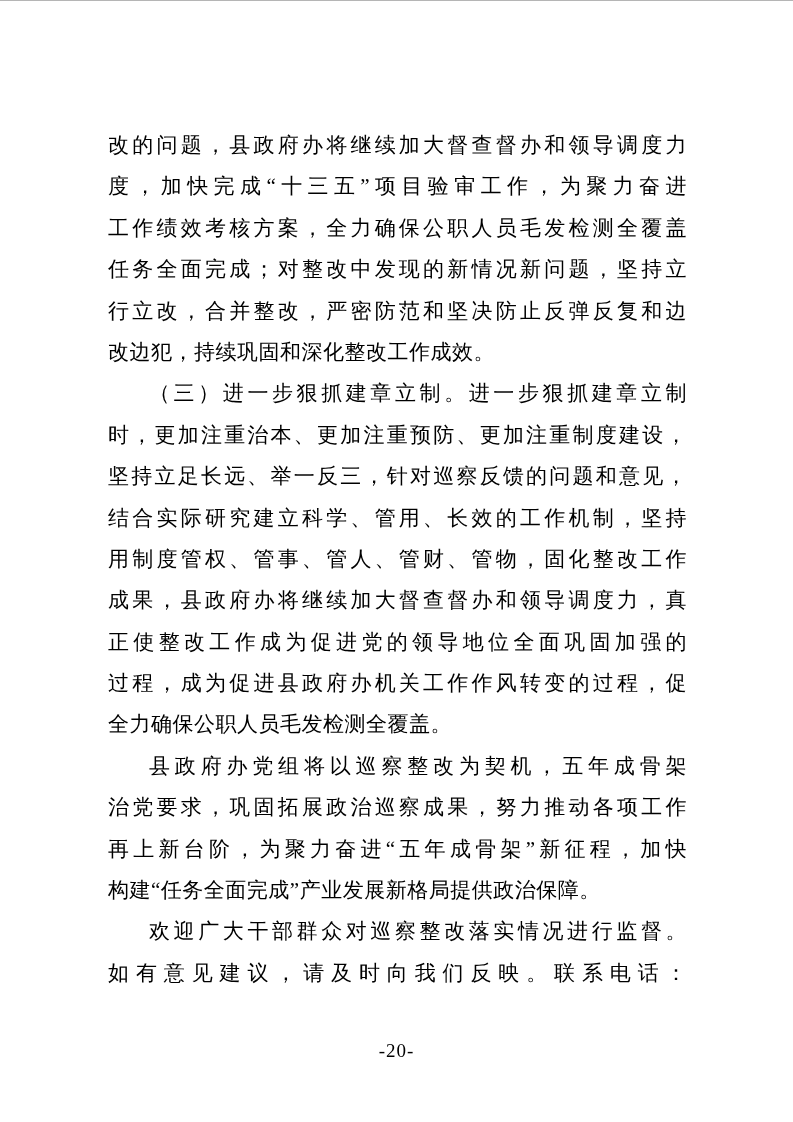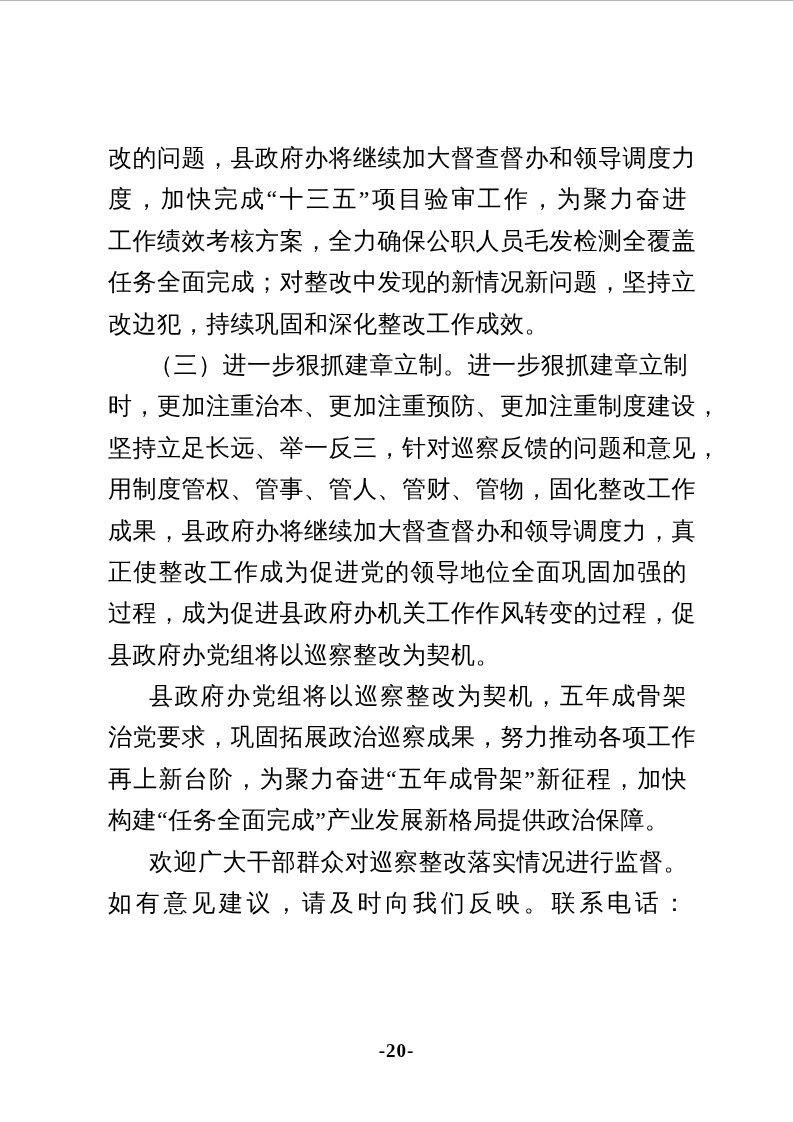--- a/index.html
+++ b/index.html
@@ -16,23 +16,23 @@
   }
   .scan-edge {
     position: absolute;
     top: 0; left: 0; right: 0;
     height: 1px;
     background: #b5b5b5;
   }
   .body-text {
     position: absolute;
     left: 108px;
-    top: 138px;
+    top: 125px;
     width: 579px;
-    font-size: 24px;
+    font-size: 21px;
     line-height: 41.4px;
   }
   .ln {
     height: 41.4px;
     white-space: nowrap;
     text-align: justify;
     text-align-last: justify;
     text-justify: inter-character;
     letter-spacing: 0.5px;
   }
@@ -48,45 +48,46 @@
   }
   .page-num {
     position: absolute;
     left: 0;
     right: 0;
     top: 1040px;
     text-align: center;
     font-size: 19px;
     letter-spacing: 1px;
     color: #000000;
-    font-weight: bold;
   }
 </style>
 </head>
 <body>
 
 <div class="page">
   <div class="scan-edge"></div>
 
   <div class="body-text">
 
     <div class="ln">改的问题，县政府办将继续加大督查督办和领导调度力</div>
     <div class="ln">度，加快完成“十三五”项目验审工作，为聚力奋进</div>
     <div class="ln">工作绩效考核方案，全力确保公职人员毛发检测全覆盖</div>
     <div class="ln">任务全面完成；对整改中发现的新情况新问题，坚持立</div>
+    <div class="ln">行立改，合并整改，严密防范和坚决防止反弹反复和边</div>
     <div class="ln end">改边犯，持续巩固和深化整改工作成效。</div>
 
     <div class="ln ind"><span class="section-heading">（三）进一步狠抓建章立制。</span><span>进一步狠抓建章立制</span></div>
     <div class="ln">时，更加注重治本、更加注重预防、更加注重制度建设，</div>
     <div class="ln">坚持立足长远、举一反三，针对巡察反馈的问题和意见，</div>
+    <div class="ln">结合实际研究建立科学、管用、长效的工作机制，坚持</div>
     <div class="ln">用制度管权、管事、管人、管财、管物，固化整改工作</div>
     <div class="ln">成果，县政府办将继续加大督查督办和领导调度力，真</div>
     <div class="ln">正使整改工作成为促进党的领导地位全面巩固加强的</div>
     <div class="ln">过程，成为促进县政府办机关工作作风转变的过程，促</div>
-    <div class="ln end">县政府办党组将以巡察整改为契机。</div>
+    <div class="ln end">全力确保公职人员毛发检测全覆盖。</div>
 
     <div class="ln ind">县政府办党组将以巡察整改为契机，五年成骨架</div>
     <div class="ln">治党要求，巩固拓展政治巡察成果，努力推动各项工作</div>
     <div class="ln">再上新台阶，为聚力奋进“五年成骨架”新征程，加快</div>
     <div class="ln end">构建“任务全面完成”产业发展新格局提供政治保障。</div>
 
     <div class="ln ind">欢迎广大干部群众对巡察整改落实情况进行监督。</div>
     <div class="ln">如有意见建议，请及时向我们反映。联系电话：</div>
   </div>
 

